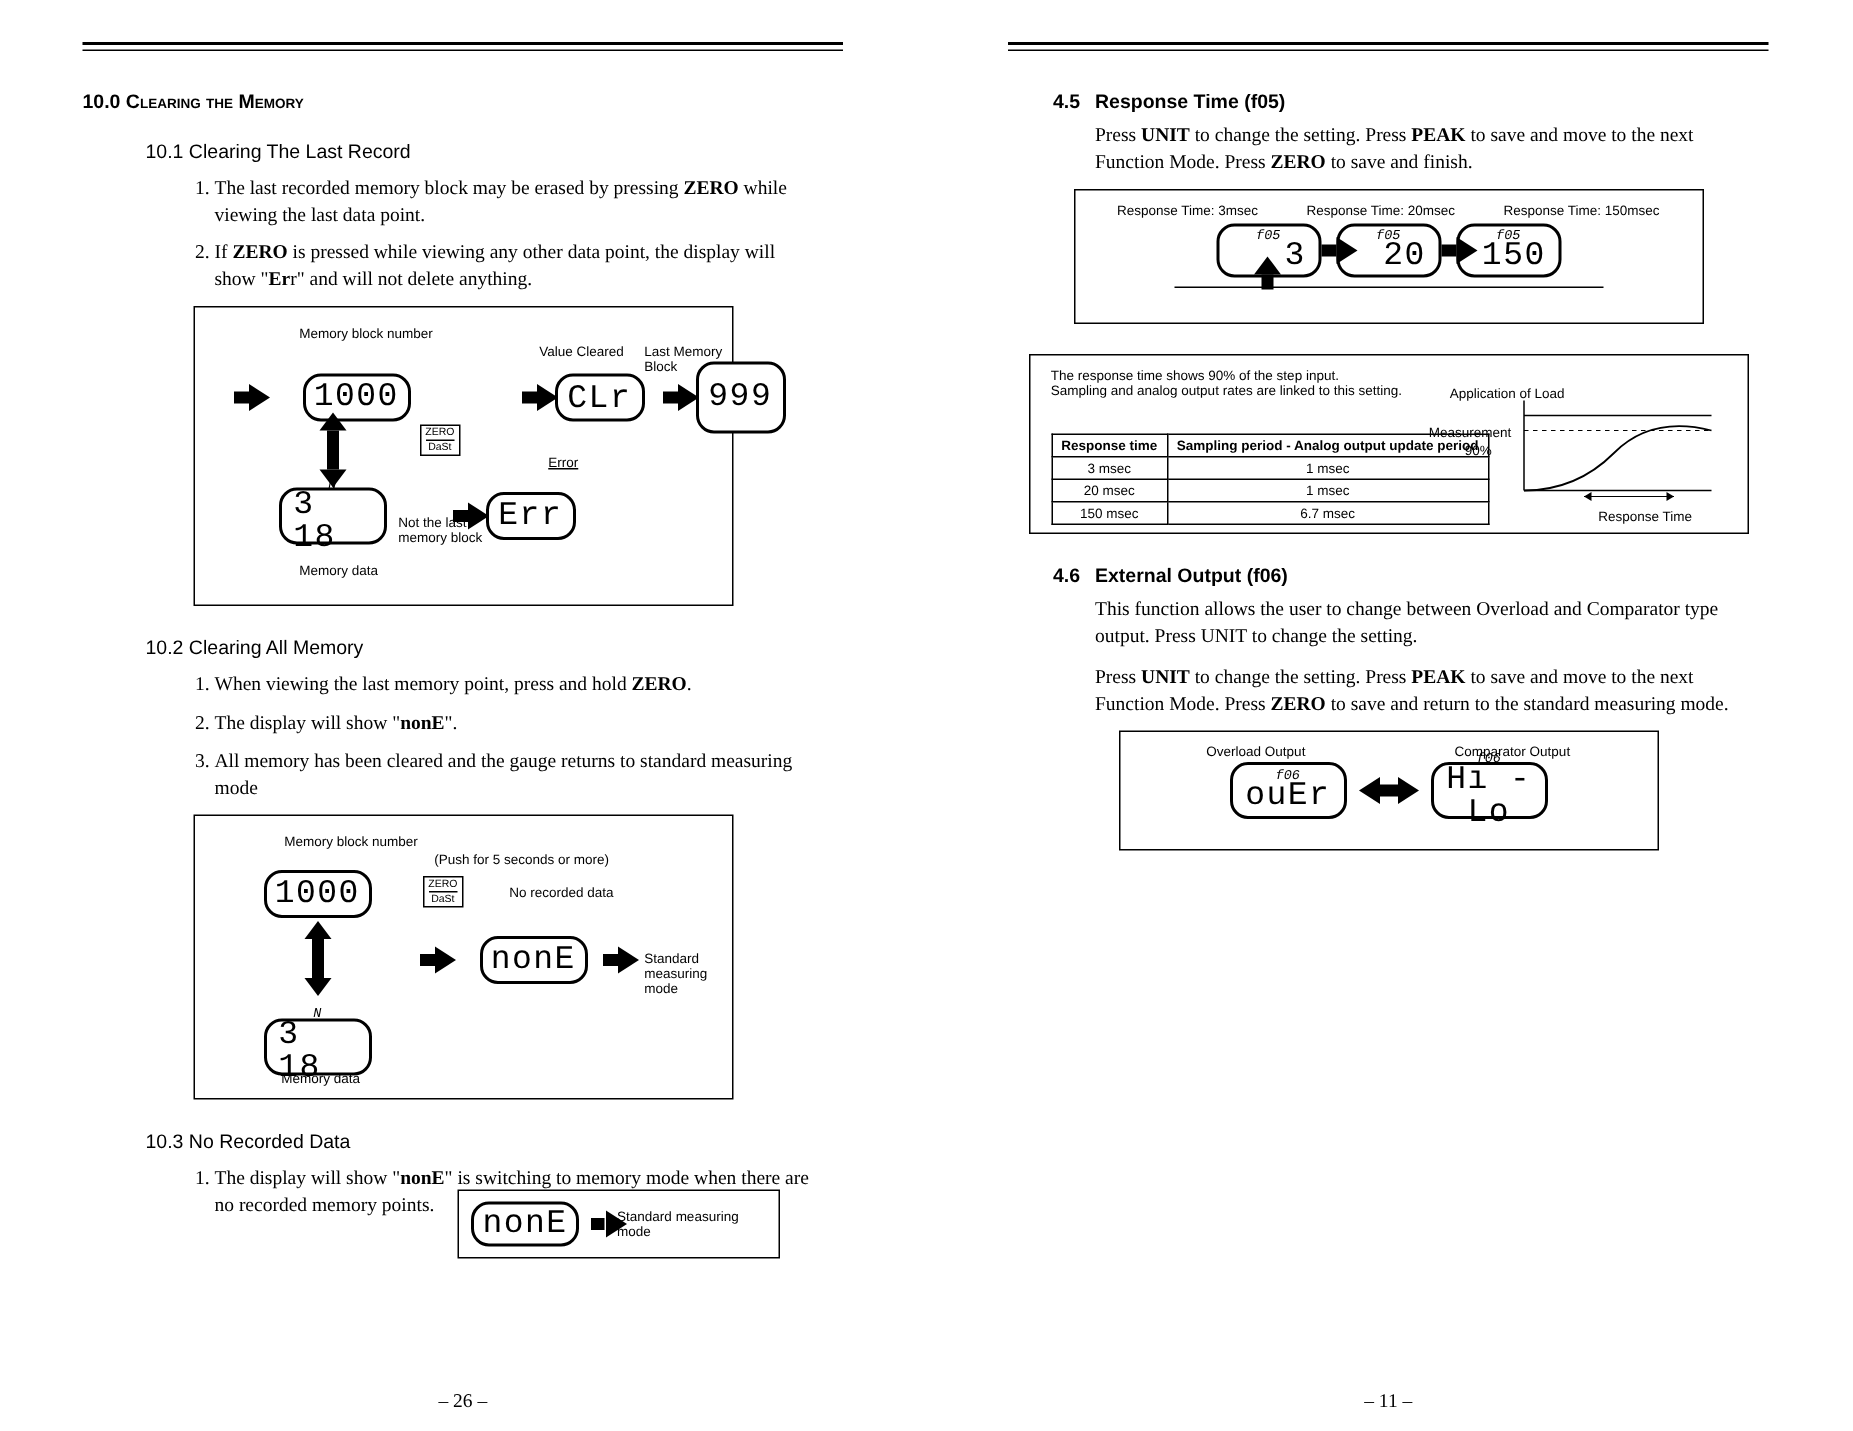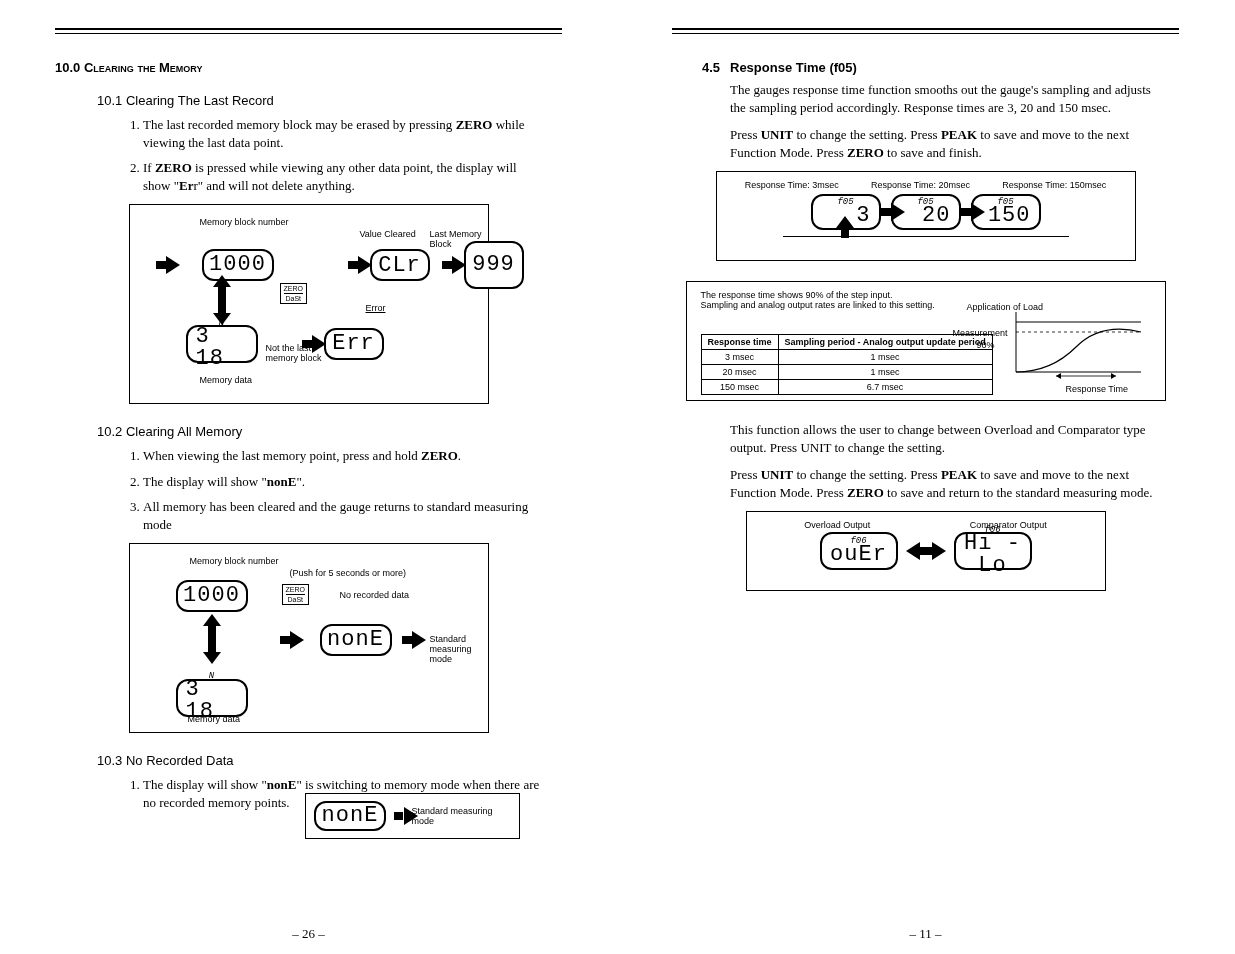--- a/index.html
+++ b/index.html
@@ -290,21 +290,20 @@
 
   <div class="pageno">– 26 –</div>
 </div>
 
 <div class="page">
   <div class="rule"></div>
 
   <h2 class="sub-r">
     <span class="num">4.5</span><span>Response Time (f05)</span>
   </h2>
-  <p class="pbody">The gauges response time function smooths out the gauge's sampling and adjusts the sampling period accordingly. Response times are 3, 20 and 150 msec.</p>
   <p class="pbody">Press <b>UNIT</b> to change the setting. Press <b>PEAK</b> to save and move to the next Function Mode. Press <b>ZERO</b> to save and finish.</p>
 
   <div class="fig" style="width:420px;height:90px;padding:8px 12px;">
     <div style="display:flex;justify-content:space-around;font-family:Arial,sans-serif;font-size:9px;">
       <span>Response Time: 3msec</span>
       <span>Response Time: 20msec</span>
       <span>Response Time: 150msec</span>
     </div>
     <div style="display:flex;align-items:center;justify-content:center;margin-top:4px;">
       <div class="lcd" style="width:70px;height:36px;">
@@ -363,20 +362,23 @@
         <line x1="55" y1="74" x2="115" y2="74" stroke="#000" stroke-width="0.8"></line>
         <polygon points="55,74 60,71 60,77" fill="#000"></polygon>
         <polygon points="115,74 110,71 110,77" fill="#000"></polygon>
       </svg>
       <span class="lbl" style="top:26px;left:-48px;">Measurement</span>
       <span class="lbl" style="top:38px;left:-24px;">90%</span>
       <span class="lbl" style="top:82px;left:65px;">Response Time</span>
     </div>
   </div>
 
+  <h2 class="sub-r" style="margin-top:18px;">
+    <span class="num">4.6</span><span>External Output (f06)</span>
+  </h2>
   <p class="pbody">This function allows the user to change between Overload and Comparator type output. Press UNIT to change the setting.</p>
   <p class="pbody">Press <b>UNIT</b> to change the setting. Press <b>PEAK</b> to save and move to the next Function Mode. Press <b>ZERO</b> to save and return to the standard measuring mode.</p>
 
   <div class="fig" style="width:360px;height:80px;padding:8px;text-align:center;">
     <div style="display:flex;justify-content:space-around;font-family:Arial,sans-serif;font-size:9px;margin-bottom:2px;">
       <span>Overload Output</span>
       <span>Comparator Output</span>
     </div>
     <div style="display:flex;align-items:center;justify-content:center;gap:8px;">
       <div class="lcd" style="width:78px;height:38px;">

